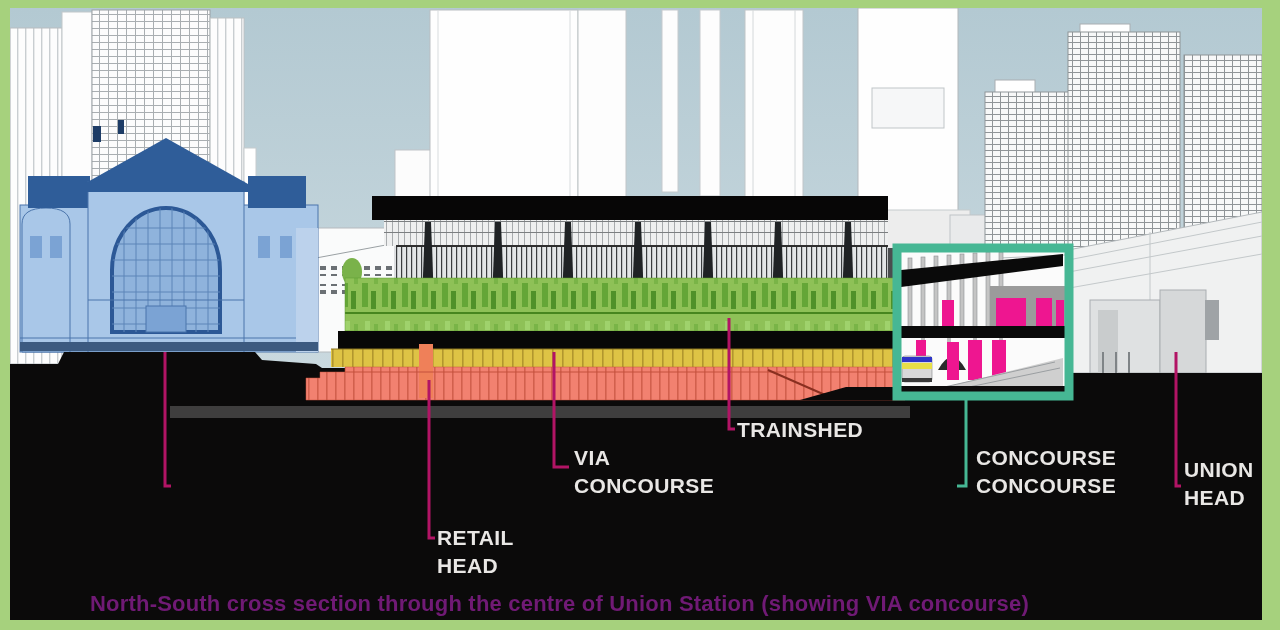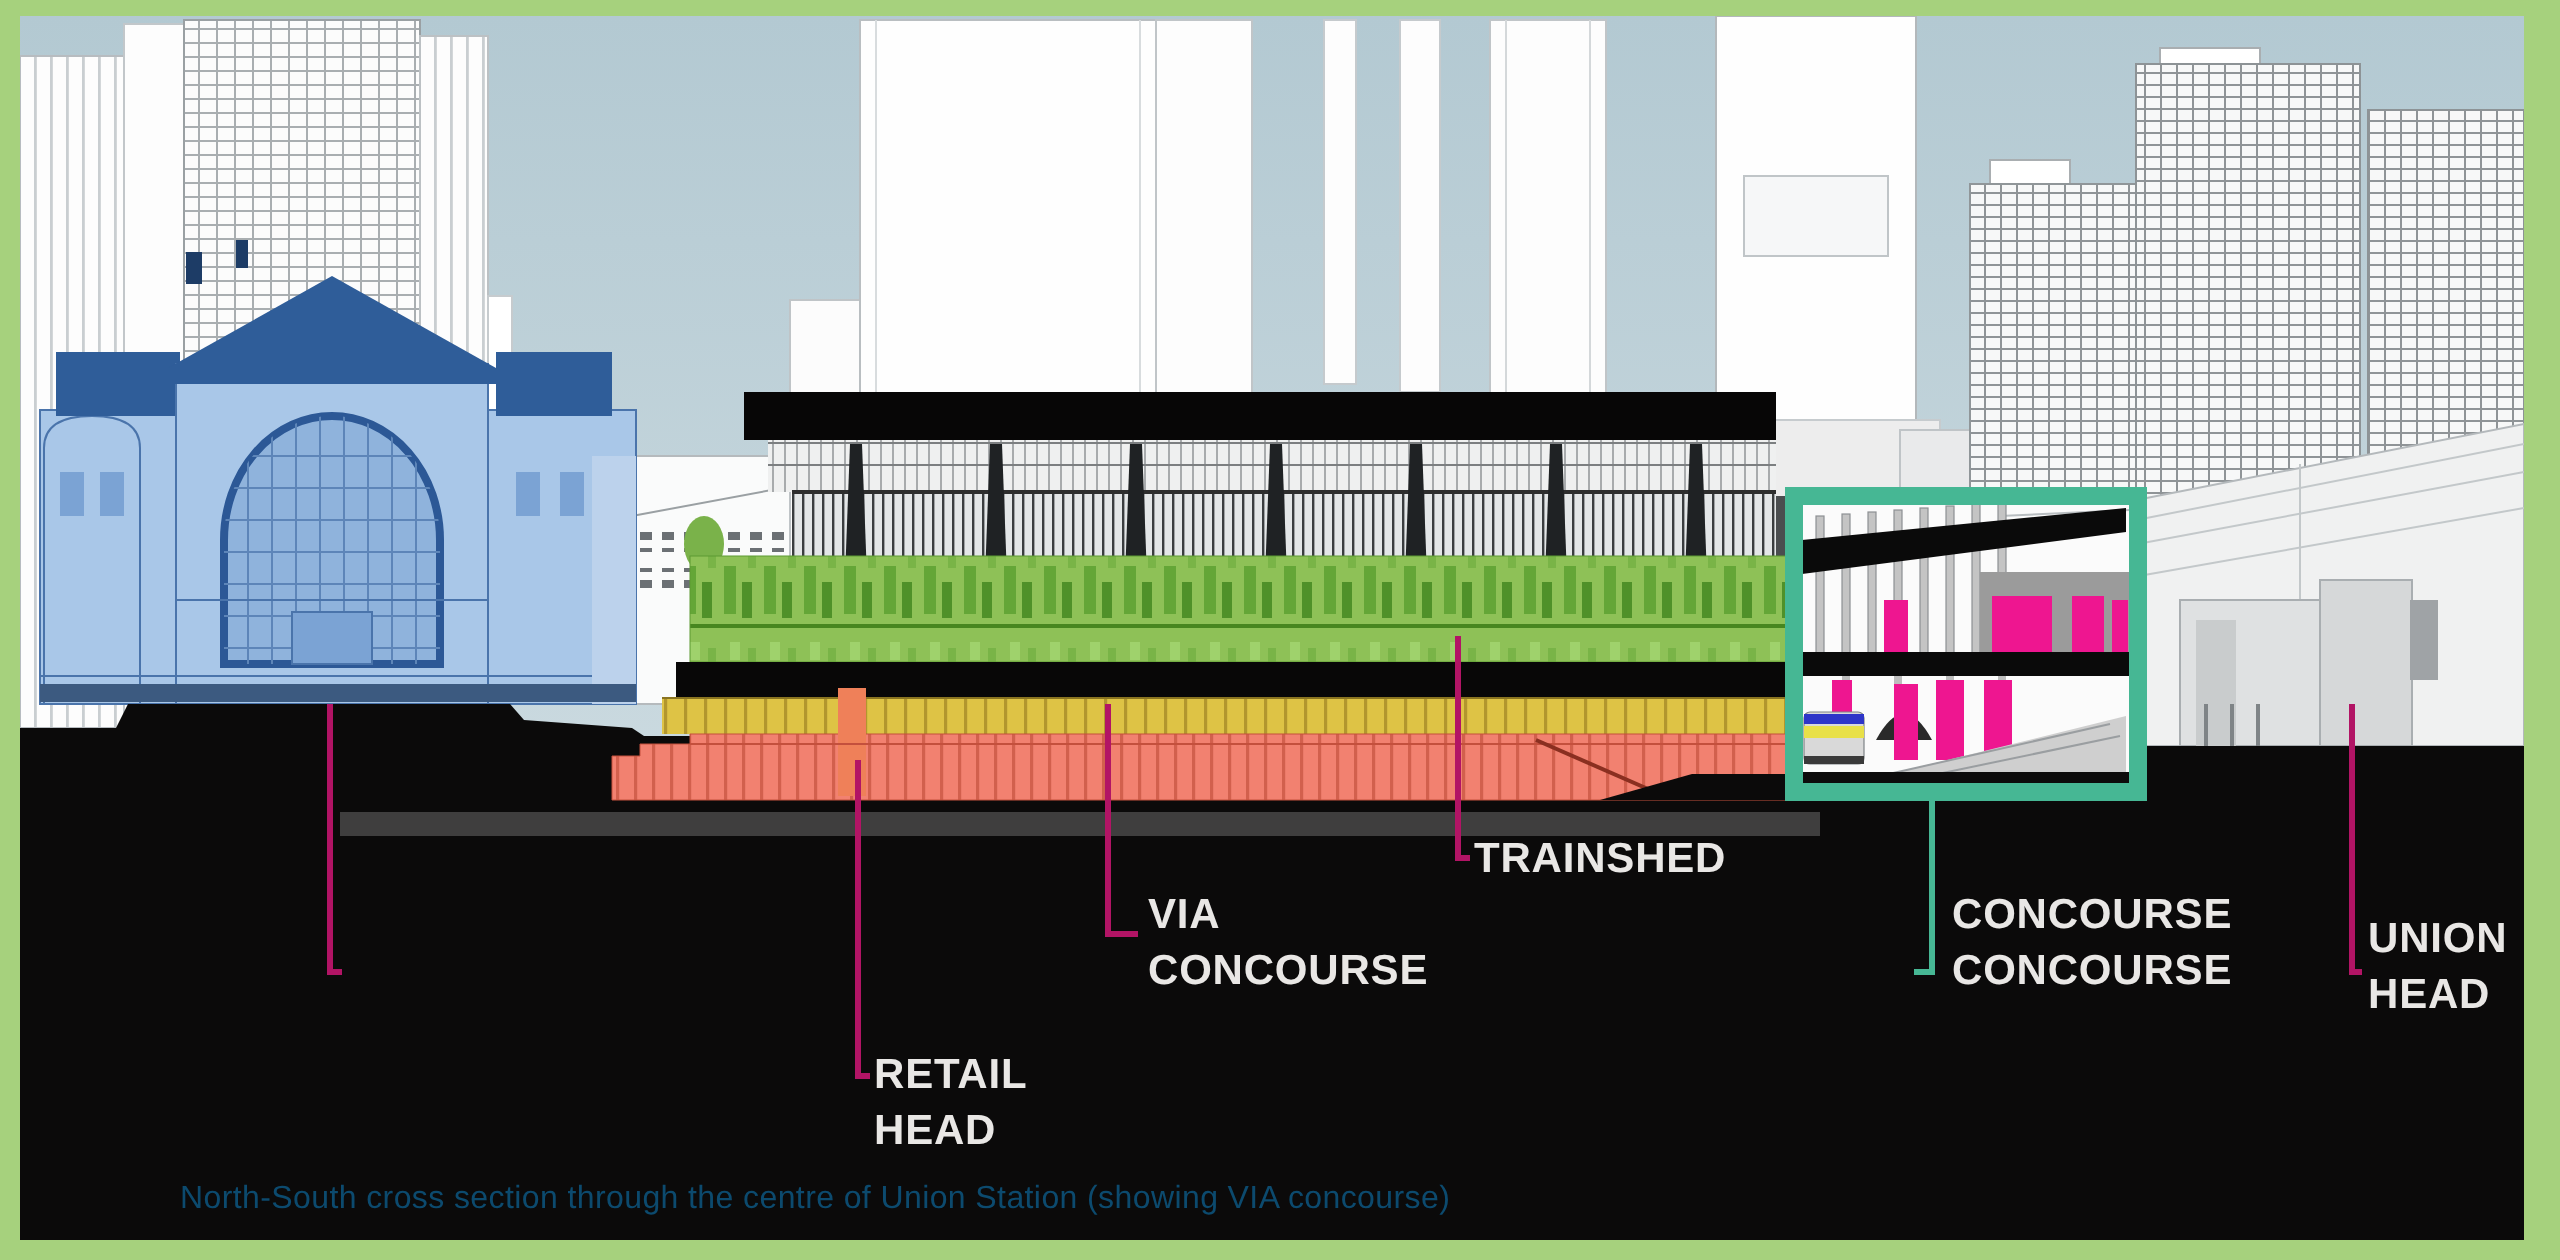--- a/index.html
+++ b/index.html
@@ -6,22 +6,22 @@
   .frame{
     position:relative;width:1280px;height:630px;background:#a6d17d;
     font-family:"Liberation Sans",sans-serif;overflow:hidden;
   }
   .art{position:absolute;left:0;top:0;width:1280px;height:630px;}
   .label{
     position:absolute;color:#e9e7e5;font-size:21px;line-height:28px;
     letter-spacing:.4px;white-space:nowrap;font-weight:700;
   }
   .caption{
-    position:absolute;left:90px;top:591px;color:#0c4a6e;font-size:16px;
-    letter-spacing:.2px;white-space:nowrap;font-weight:400;
+    position:absolute;left:90px;top:591px;color:#701a75;font-size:22px;
+    letter-spacing:.2px;white-space:nowrap;font-weight:700;
   }
 </style>
 </head>
 <body>
 
 <div class="frame">
 
   <svg class="art" viewBox="0 0 1280 630">
     <defs>
       <linearGradient id="skyg" x1="0" y1="0" x2="0" y2="1">

